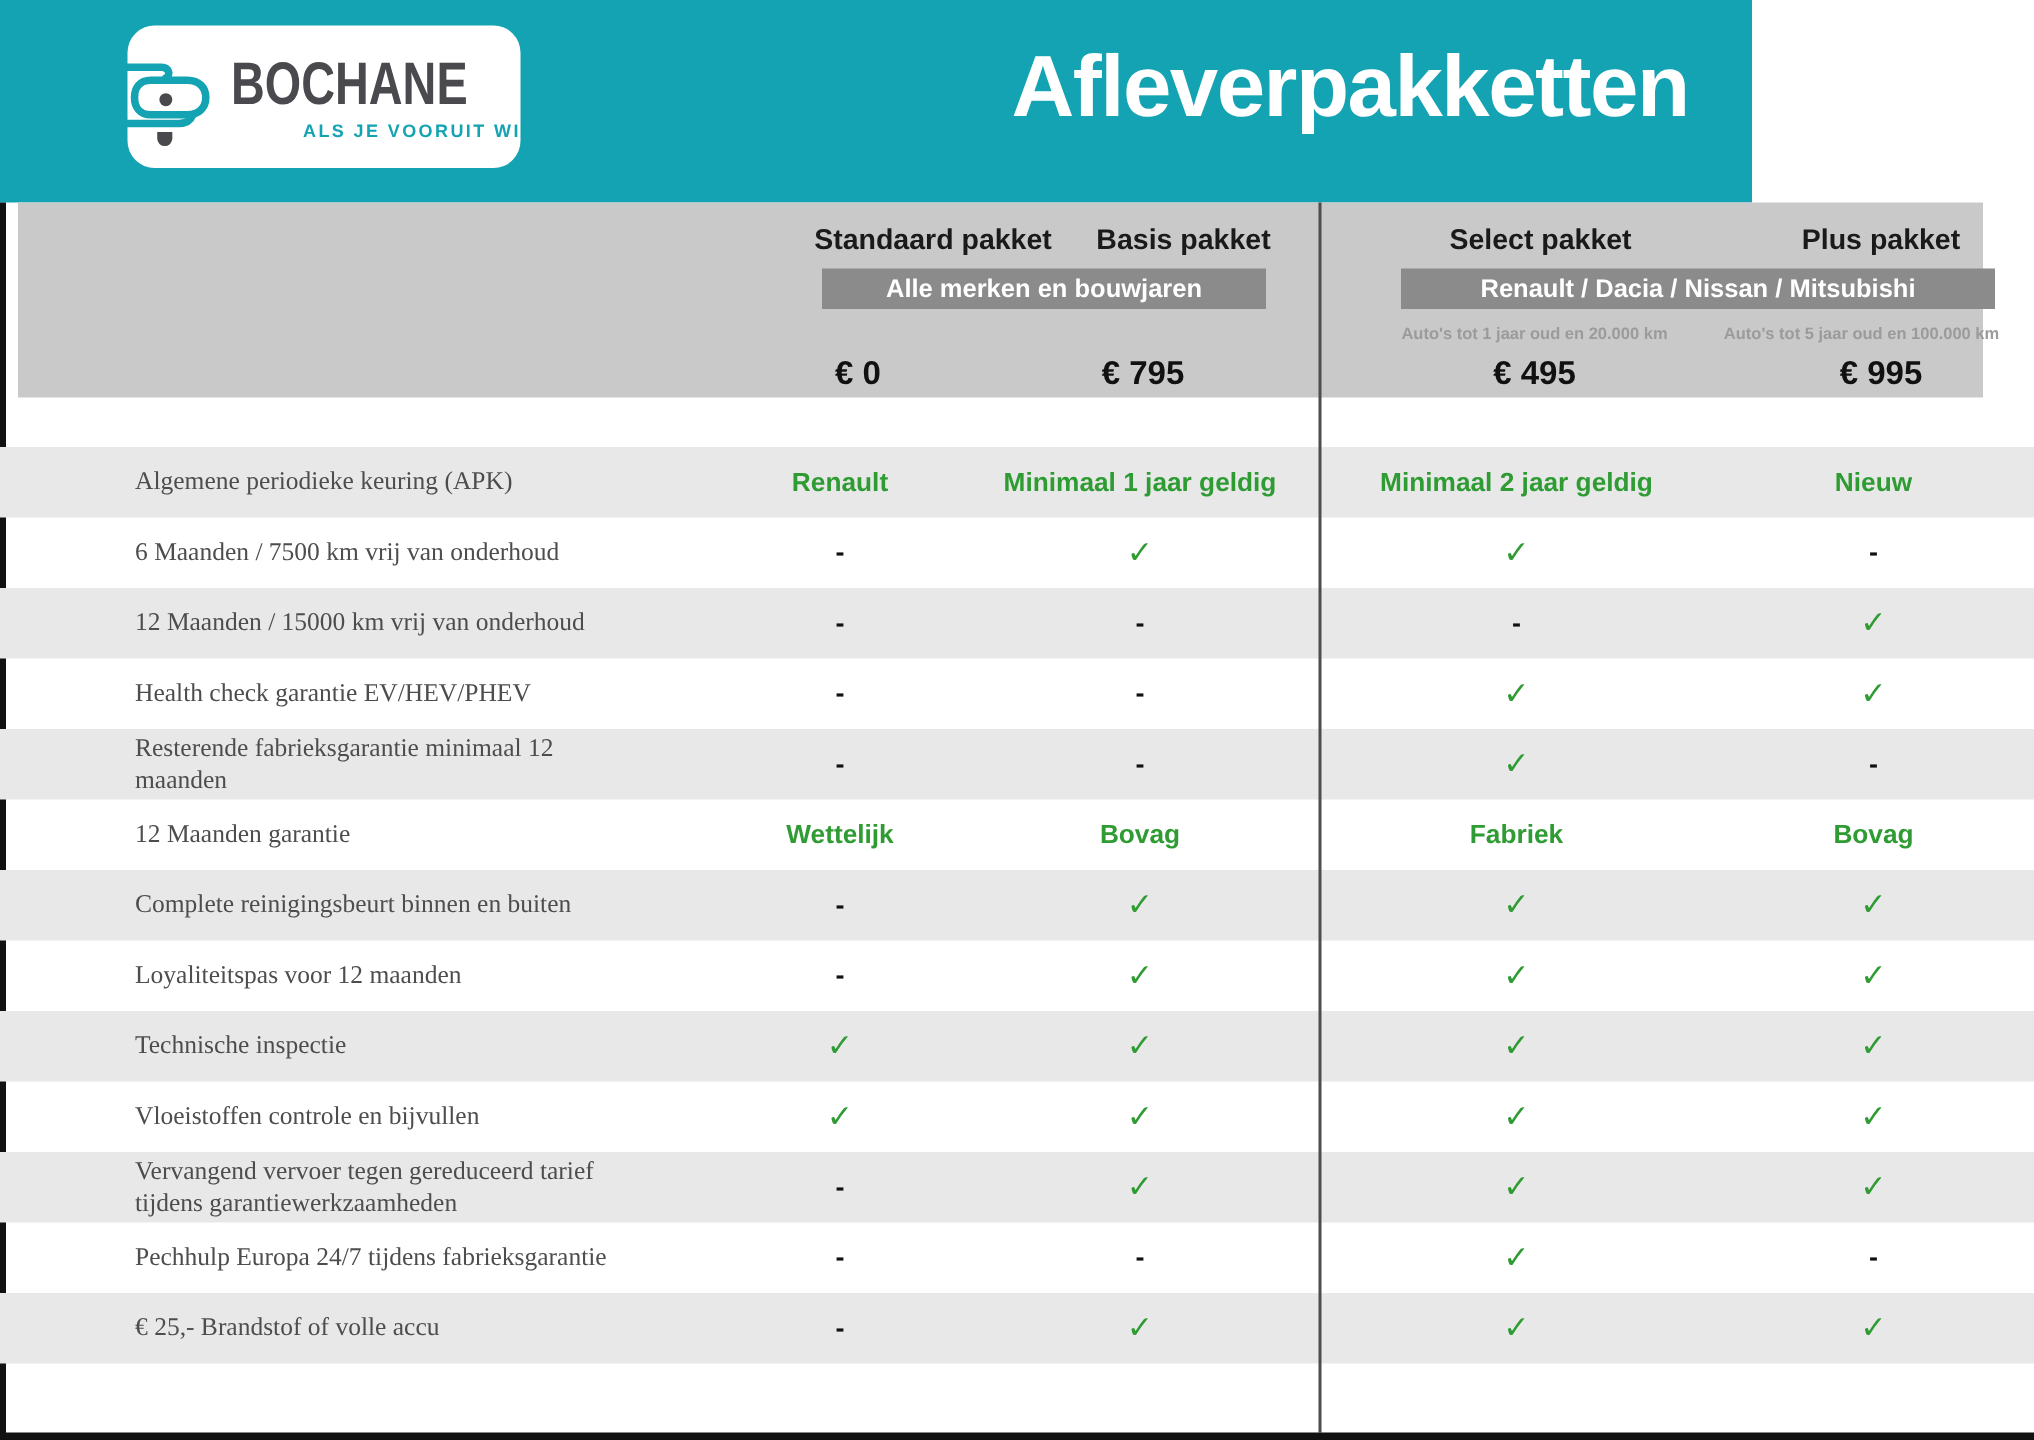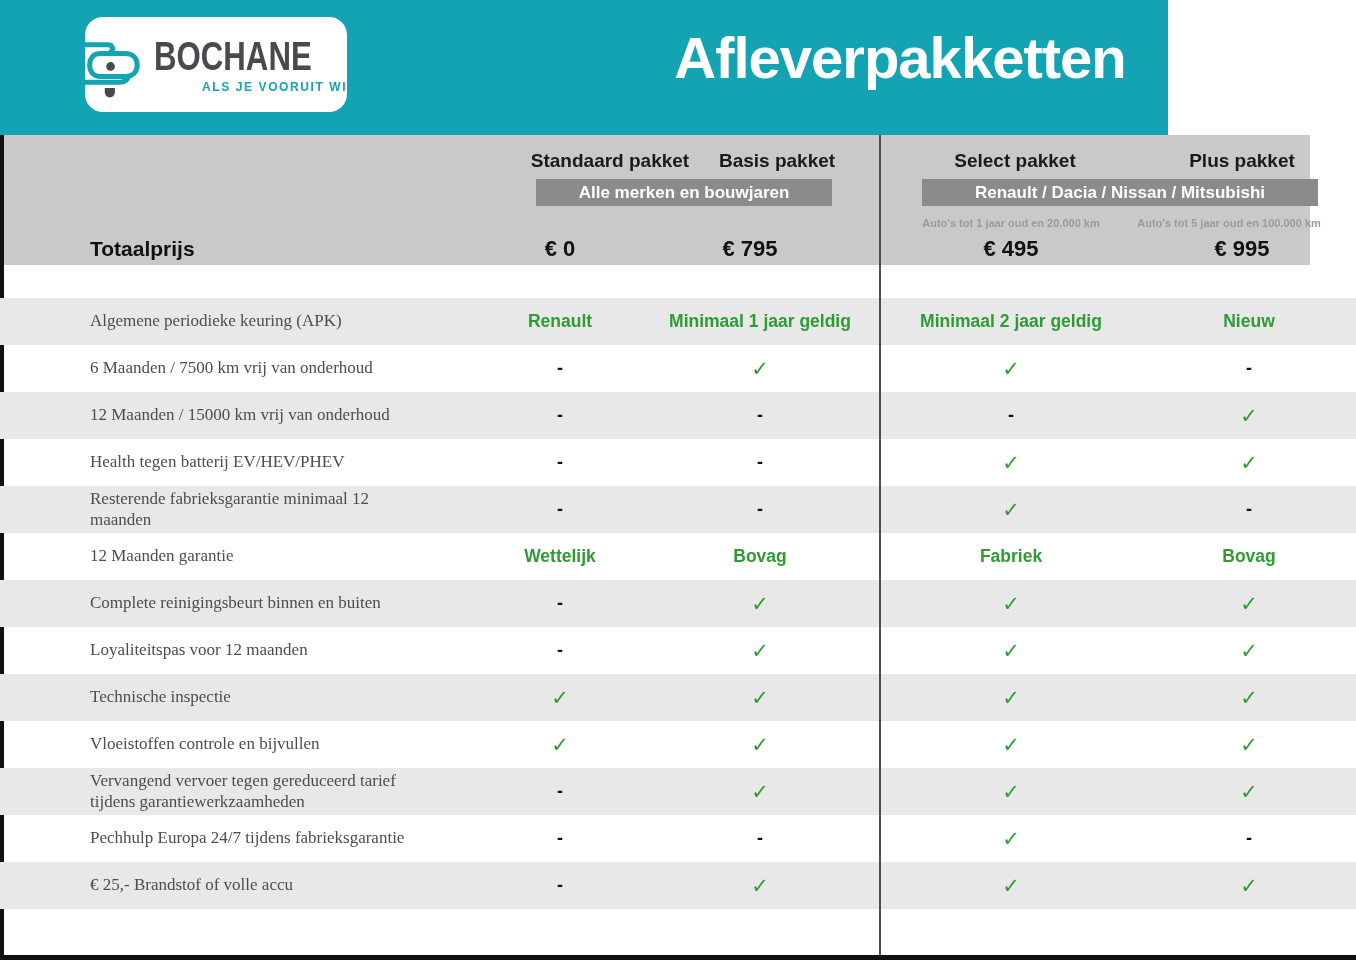--- a/index.html
+++ b/index.html
@@ -24,21 +24,21 @@
     border-radius:18px;display:flex;align-items:center;justify-content:center;gap:6px;}
   .logo-icon{width:72px;height:72px;flex:0 0 auto;}
   .logo-textwrap{display:flex;flex-direction:column;align-items:flex-end;}
   .logo-name{font-size:40px;font-weight:bold;color:#4a4a4e;letter-spacing:0px;
     transform:scaleX(.78);transform-origin:left center;line-height:1;align-self:flex-start;}
   .logo-tagline{font-size:12px;font-weight:bold;color:var(--teal);letter-spacing:1.6px;margin-top:4px;}
   .page-title{position:absolute;left:420px;top:24px;width:960px;text-align:center;
     font-size:58px;font-weight:bold;color:#fff;letter-spacing:-1px;}
 
   
-  .band{position:absolute;top:135px;left:0;width:1310px;height:130px;background:var(--band);
+  .band{position:absolute;top:135px;left:12px;width:1310px;height:130px;background:var(--band);
     display:grid;grid-template-columns:480px 160px 240px 262px 214px;
     grid-template-rows:42px 30px 26px 32px;align-items:center;}
   .pkg{font-size:19px;font-weight:bold;color:#1a1a1a;text-align:center;padding-top:10px;}
   .pkg-0{grid-column:2;transform:translateX(50px);}
   .pkg-1{grid-column:3;transform:translateX(17px);}
   .pkg-2{grid-column:4;transform:translateX(4px);}
   .pkg-3{grid-column:5;transform:translateX(-7px);}
   .badge{grid-row:2;background:var(--badge);color:#fff;font-size:17px;font-weight:bold;
     text-align:center;height:27px;line-height:27px;}
   .badge-0{grid-column:2 / span 2;margin:0 48px 0 56px;}
@@ -96,21 +96,20 @@
     <div class="pkg pkg-1">Basis pakket</div>
     <div class="pkg pkg-2">Select pakket</div>
     <div class="pkg pkg-3">Plus pakket</div>
 
     <div class="badge badge-0">Alle merken en bouwjaren</div>
     <div class="badge badge-1">Renault / Dacia / Nissan / Mitsubishi</div>
 
     <div class="subnote subnote-0">Auto's tot 1 jaar oud en 20.000 km</div>
     <div class="subnote subnote-1">Auto's tot 5 jaar oud en 100.000 km</div>
 
-    <div class="total-label">Totaalprijs</div>
     <div class="price price-0">€ 0</div>
     <div class="price price-1">€ 795</div>
     <div class="price price-2">€ 495</div>
     <div class="price price-3">€ 995</div>
   </div>
 
   <div class="rows">
       <div class="row alt">
         <div class="label">Algemene periodieke keuring (APK)</div>
         <div class="cell text">Renault</div>
@@ -126,21 +125,21 @@
         <div class="cell dash">-</div>
       </div>
       <div class="row alt">
         <div class="label">12 Maanden / 15000 km vrij van onderhoud</div>
         <div class="cell dash">-</div>
         <div class="cell dash">-</div>
         <div class="cell dash">-</div>
         <div class="cell check">✓</div>
       </div>
       <div class="row">
-        <div class="label">Health tegen batterij EV/HEV/PHEV</div>
+        <div class="label">Health check garantie EV/HEV/PHEV</div>
         <div class="cell dash">-</div>
         <div class="cell dash">-</div>
         <div class="cell check">✓</div>
         <div class="cell check">✓</div>
       </div>
       <div class="row alt">
         <div class="label">Resterende fabrieksgarantie minimaal 12 maanden</div>
         <div class="cell dash">-</div>
         <div class="cell dash">-</div>
         <div class="cell check">✓</div>

